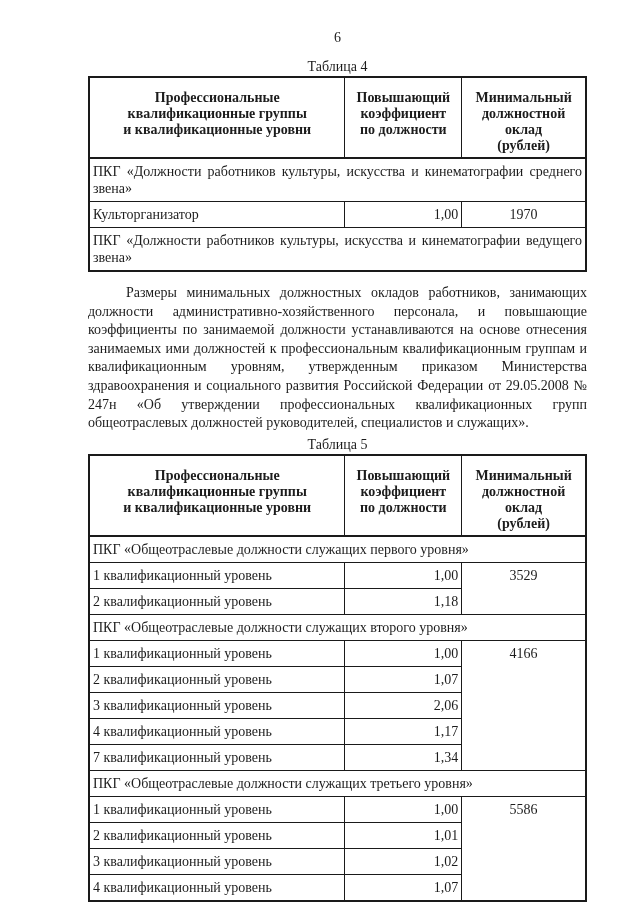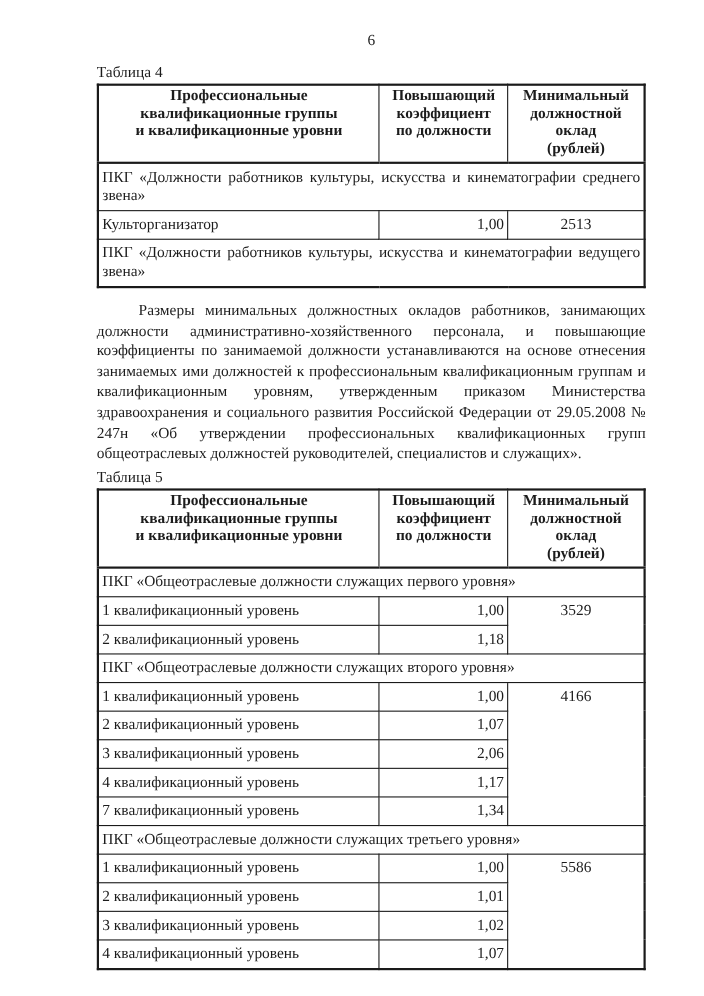--- a/index.html
+++ b/index.html
@@ -18,21 +18,21 @@
     position:absolute;
     left:88px;top:30px;
     width:499px;
   }
   .page-number{
     text-align:center;
     margin-bottom:14px;
     line-height:15px;
   }
   .table-caption{
-    text-align:left;
+    text-align:center;
     line-height:16px;
     margin-bottom:1px;
   }
   table.doc-table{
     width:100%;
     border-collapse:collapse;
     table-layout:fixed;
   }
   table.doc-table th,
   table.doc-table td{
@@ -40,21 +40,21 @@
     padding:4px 3px;
     line-height:17px;
     vertical-align:top;
     overflow:hidden;
   }
   table.doc-table{border:2px solid #1a1a1a;}
   table.doc-table th{
     font-weight:bold;
     text-align:center;
     line-height:16px;
-    padding:2px 2px 3px 2px;
+    padding:12px 2px 3px 2px;
     border-bottom:2px solid #1a1a1a;
   }
   col.c1{width:51.5%;}
   col.c2{width:23.5%;}
   col.c3{width:25%;}
   td.group-cell{
     text-align:justify;
     padding:0 4px;
   }
   td.level-cell{text-align:left;padding-left:4px;}
@@ -110,21 +110,21 @@
           </th>
         </tr>
       </thead>
       <tbody>
         <tr>
           <td class="group-cell" colspan="3">ПКГ «Должности работников культуры, искусства и кинематографии среднего звена»</td>
         </tr>
         <tr>
           <td class="level-cell">Культорганизатор</td>
           <td class="coef-cell">1,00</td>
-          <td class="salary-cell">2513</td>
+          <td class="salary-cell">1970</td>
         </tr>
         <tr>
           <td class="group-cell" colspan="3">ПКГ «Должности работников культуры, искусства и кинематографии ведущего звена»</td>
         </tr>
       </tbody>
     </table>
 
 
     <div class="body-paragraph">Размеры минимальных должностных окладов работников, занимающих должности административно-хозяйственного персонала, и повышающие коэффициенты по занимаемой должности устанавливаются на основе отнесения занимаемых ими должностей к профессиональным квалификационным группам и квалификационным уровням, утвержденным приказом Министерства здравоохранения и социального развития Российской Федерации от 29.05.2008 № 247н «Об утверждении профессиональных квалификационных групп общеотраслевых должностей руководителей, специалистов и служащих».</div>
 

